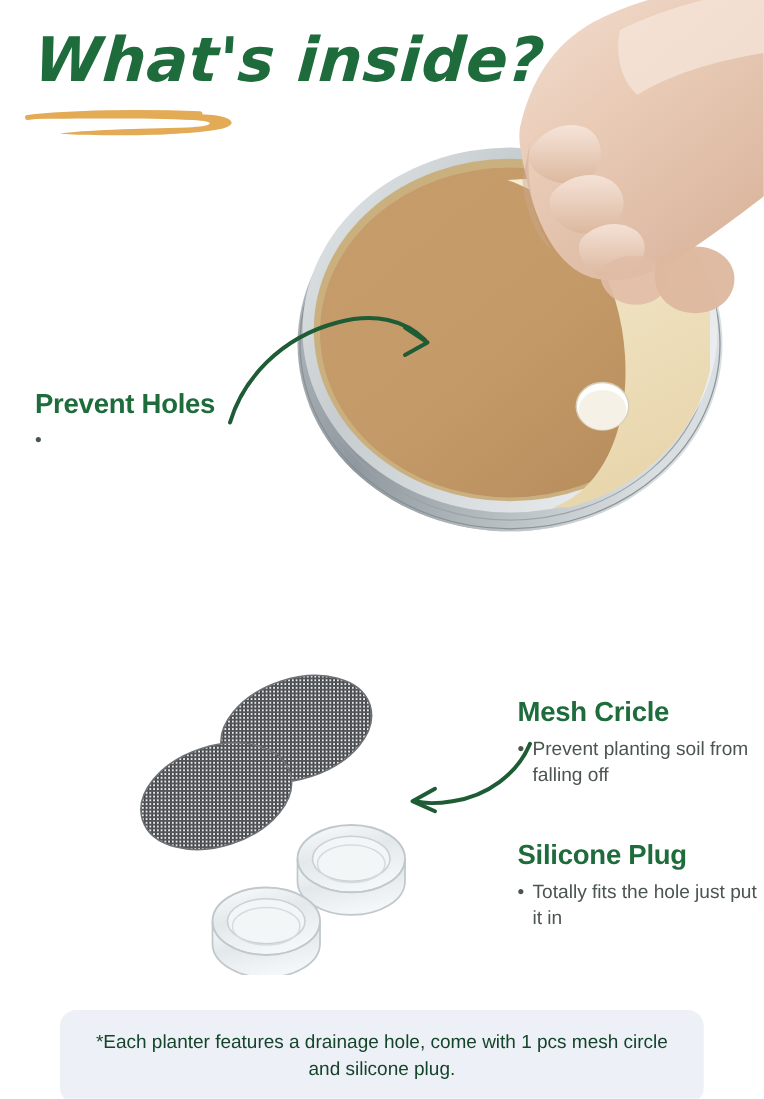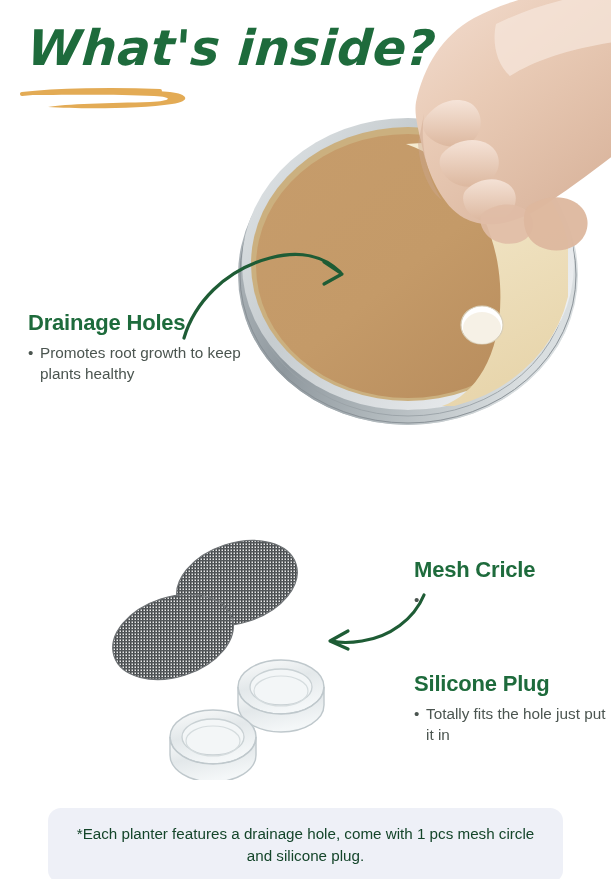--- a/index.html
+++ b/index.html
@@ -167,24 +167,23 @@
     </svg>
   </div>
 
 
   <svg class="arrow" id="arrow-drainage" viewBox="0 0 185 115">
     <path d="M6 110 C 16 76 46 42 92 30 C 122 22 146 28 162 44" fill="none" stroke="#1e5c35" stroke-width="3.2" stroke-linecap="round"></path>
     <path d="M146 34 L 164 46 L 146 56" fill="none" stroke="#1e5c35" stroke-width="3.2" stroke-linecap="round" stroke-linejoin="round"></path>
   </svg>
 
   <div id="drainage-block">
-    <div class="feat-title">Drainage Holes</div>
+    <div class="feat-title">Prevent Holes</div>
     <div class="feat-body">
       <span class="bullet">•</span>
-      <span>Promotes root growth to keep plants healthy</span>
     </div>
   </div>
 
   <svg class="parts" viewBox="0 0 270 265">
     <defs>
       <pattern id="meshPat" width="3" height="3" patternUnits="userSpaceOnUse">
         <rect width="3" height="3" fill="#e9eaea"></rect>
         <rect width="1.5" height="3" fill="#3f4244"></rect>
         <rect width="3" height="1.5" fill="#53575a"></rect>
       </pattern>
@@ -234,20 +233,21 @@
 
   <svg class="arrow" id="arrow-mesh" viewBox="0 0 115 95">
     <path d="M106 30 C 96 54 72 72 44 76 C 32 78 22 78 14 76" fill="none" stroke="#1e5c35" stroke-width="3.2" stroke-linecap="round"></path>
     <path d="M30 66 L 12 76 L 30 84" fill="none" stroke="#1e5c35" stroke-width="3.2" stroke-linecap="round" stroke-linejoin="round"></path>
   </svg>
 
   <div id="mesh-block">
     <div class="feat-title">Mesh Cricle</div>
     <div class="feat-body">
       <span class="bullet">•</span>
+      <span>Prevent planting soil from falling off</span>
     </div>
   </div>
 
   <div id="plug-block">
     <div class="feat-title">Silicone Plug</div>
     <div class="feat-body">
       <span class="bullet">•</span>
       <span>Totally fits the hole just put it in</span>
     </div>
   </div>

